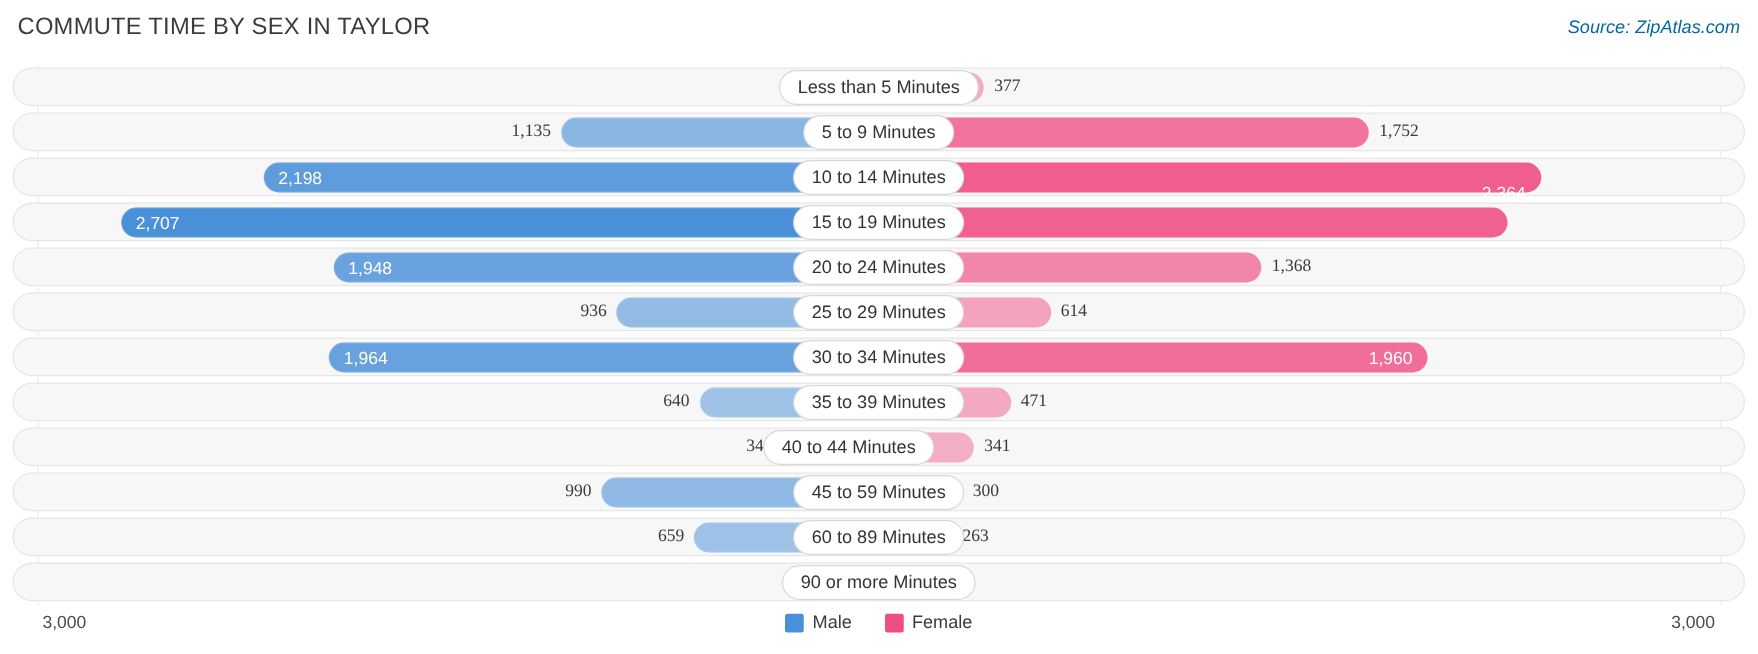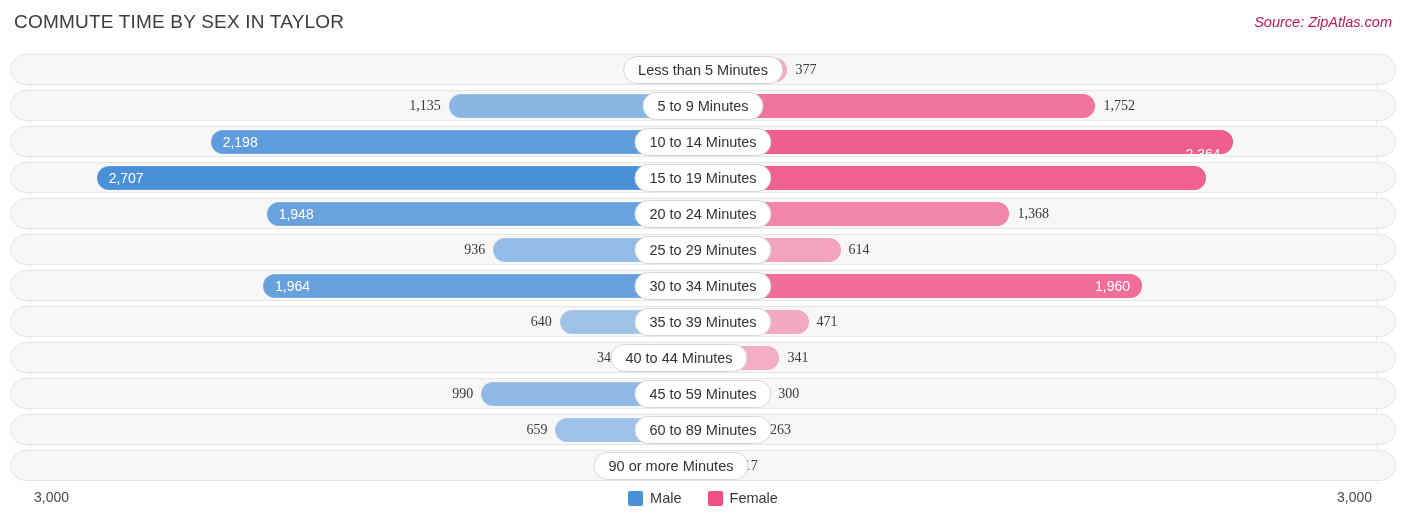--- a/index.html
+++ b/index.html
@@ -33,21 +33,21 @@
     letter-spacing: .2px;
     color: #3c3c3c;
     white-space: nowrap;
   }
   .chart-source {
     position: absolute;
     right: 14px;
     top: 14px;
     font-size: 14.5px;
     font-style: italic;
-    color: #be185d;
+    color: #0369a1;
     white-space: nowrap;
   }
 
   
   .plot {
     position: absolute;
     left: 0;
     top: 52px;
     width: 1406px;
     height: 432px;
@@ -294,21 +294,21 @@
           <div class="cat-pill" style="left: 703px;">60 to 89 Minutes</div>
         </div>
       </div>
       <div class="row" style="top: 396px; position: absolute; left: 0px; right: 0px;">
         <div class="track"></div>
         <div class="bar-wrap">
           <div class="bar male" style="left: 660.888px; width: 42.112px; opacity: 0.395;"></div>
           <div class="bar female" style="left: 703px; width: 26.208px; opacity: 0.378;"></div>
           <div class="val male-val outside" style="left: 0px; width: 652.888px; text-align: right;">188</div>
           <div class="val female-val outside" style="left: 737.208px;">117</div>
-          <div class="cat-pill" style="left: 671px; text-align: right;">90 or more Minutes</div>
+          <div class="cat-pill" style="left: 703px; text-align: right;">90 or more Minutes</div>
         </div>
       </div>
     </div>
 
   <div class="footer">
     <div class="axis-label axis-left">3,000</div>
     <div class="axis-label axis-right">3,000</div>
     <div class="legend" id="legend">
         <div class="legend-item">
           <span class="swatch male" style="background: rgb(74, 144, 217);"></span>

